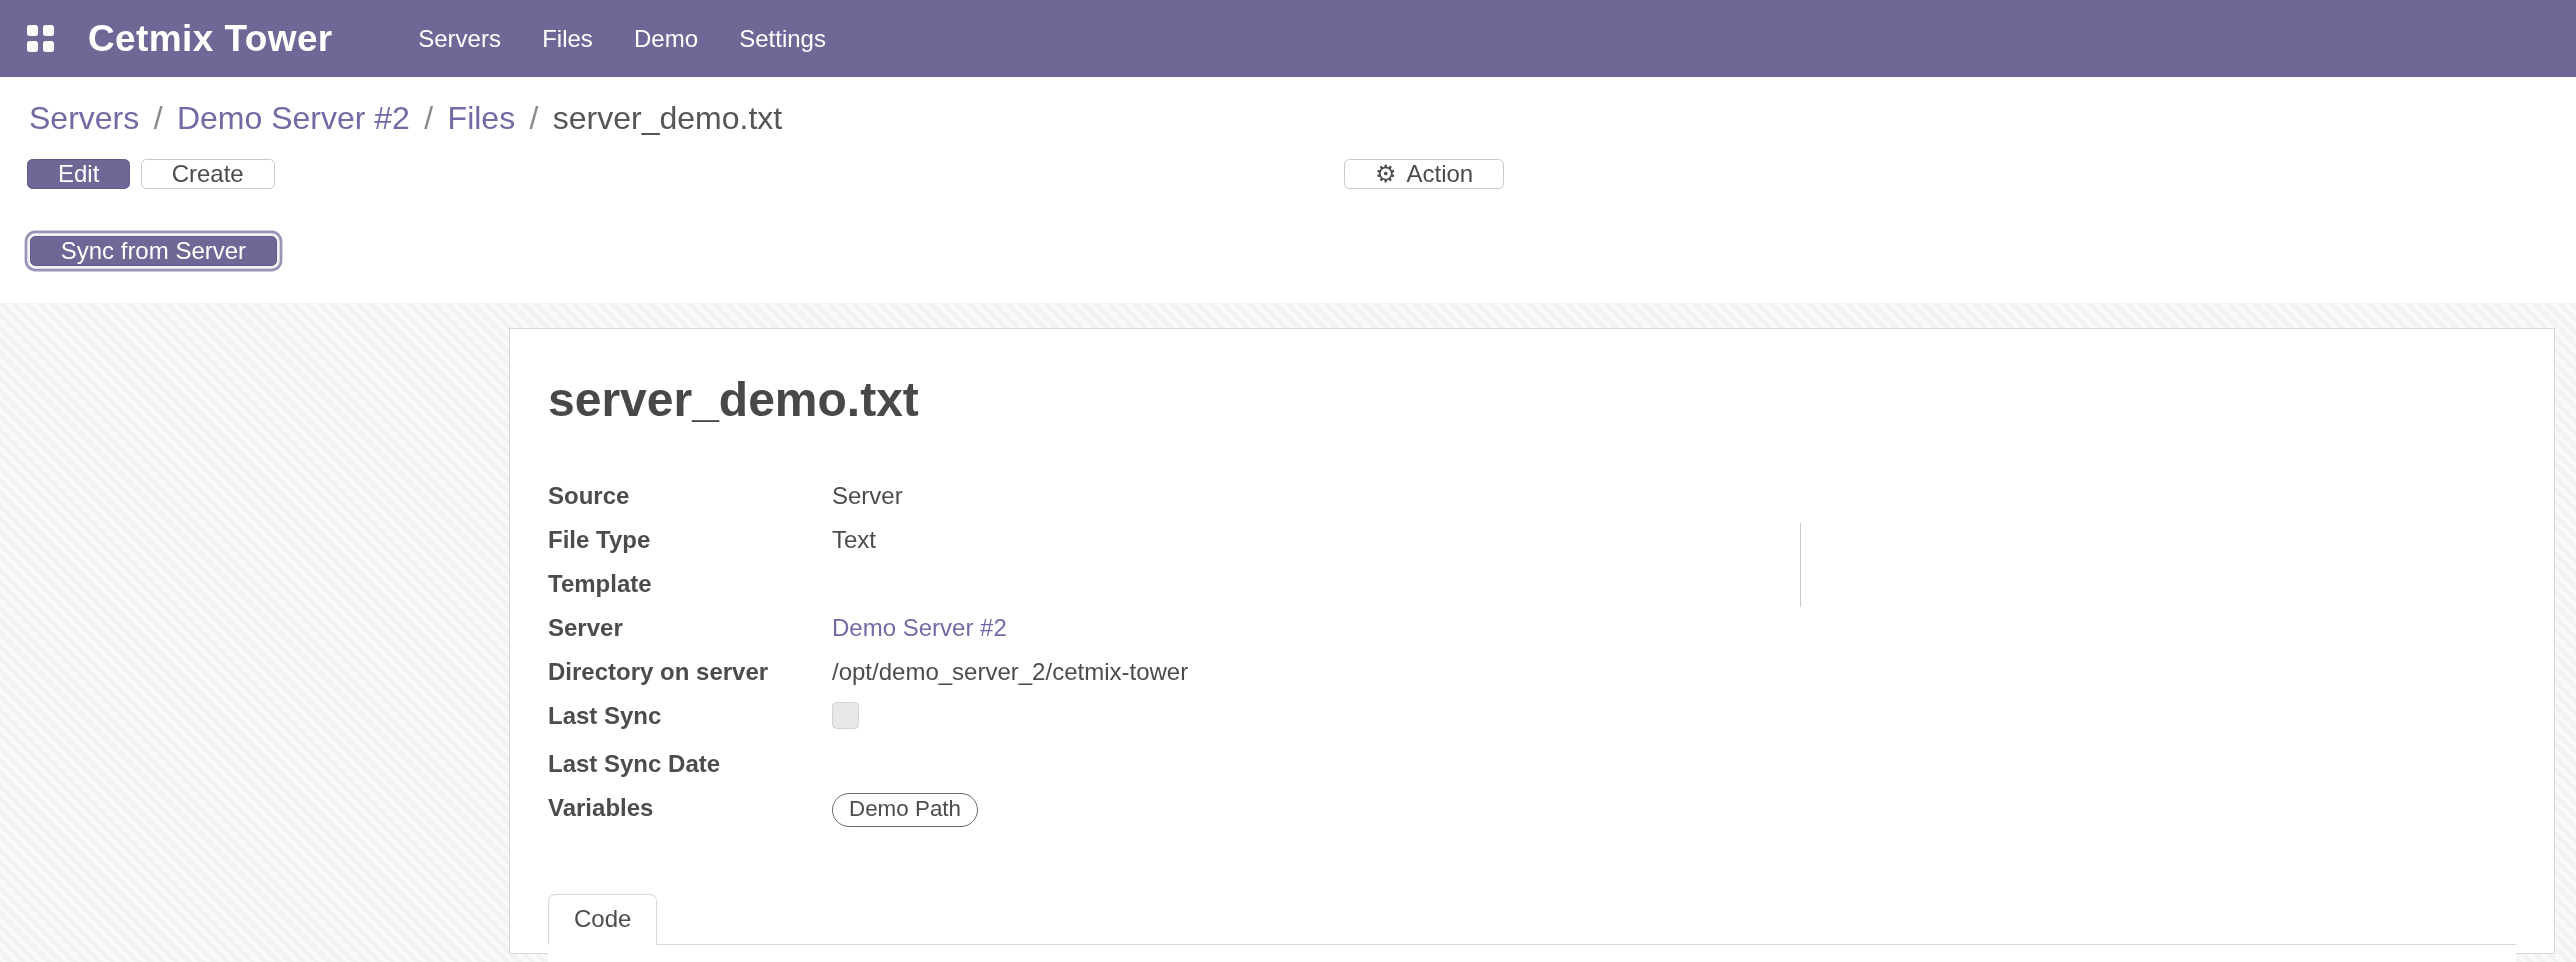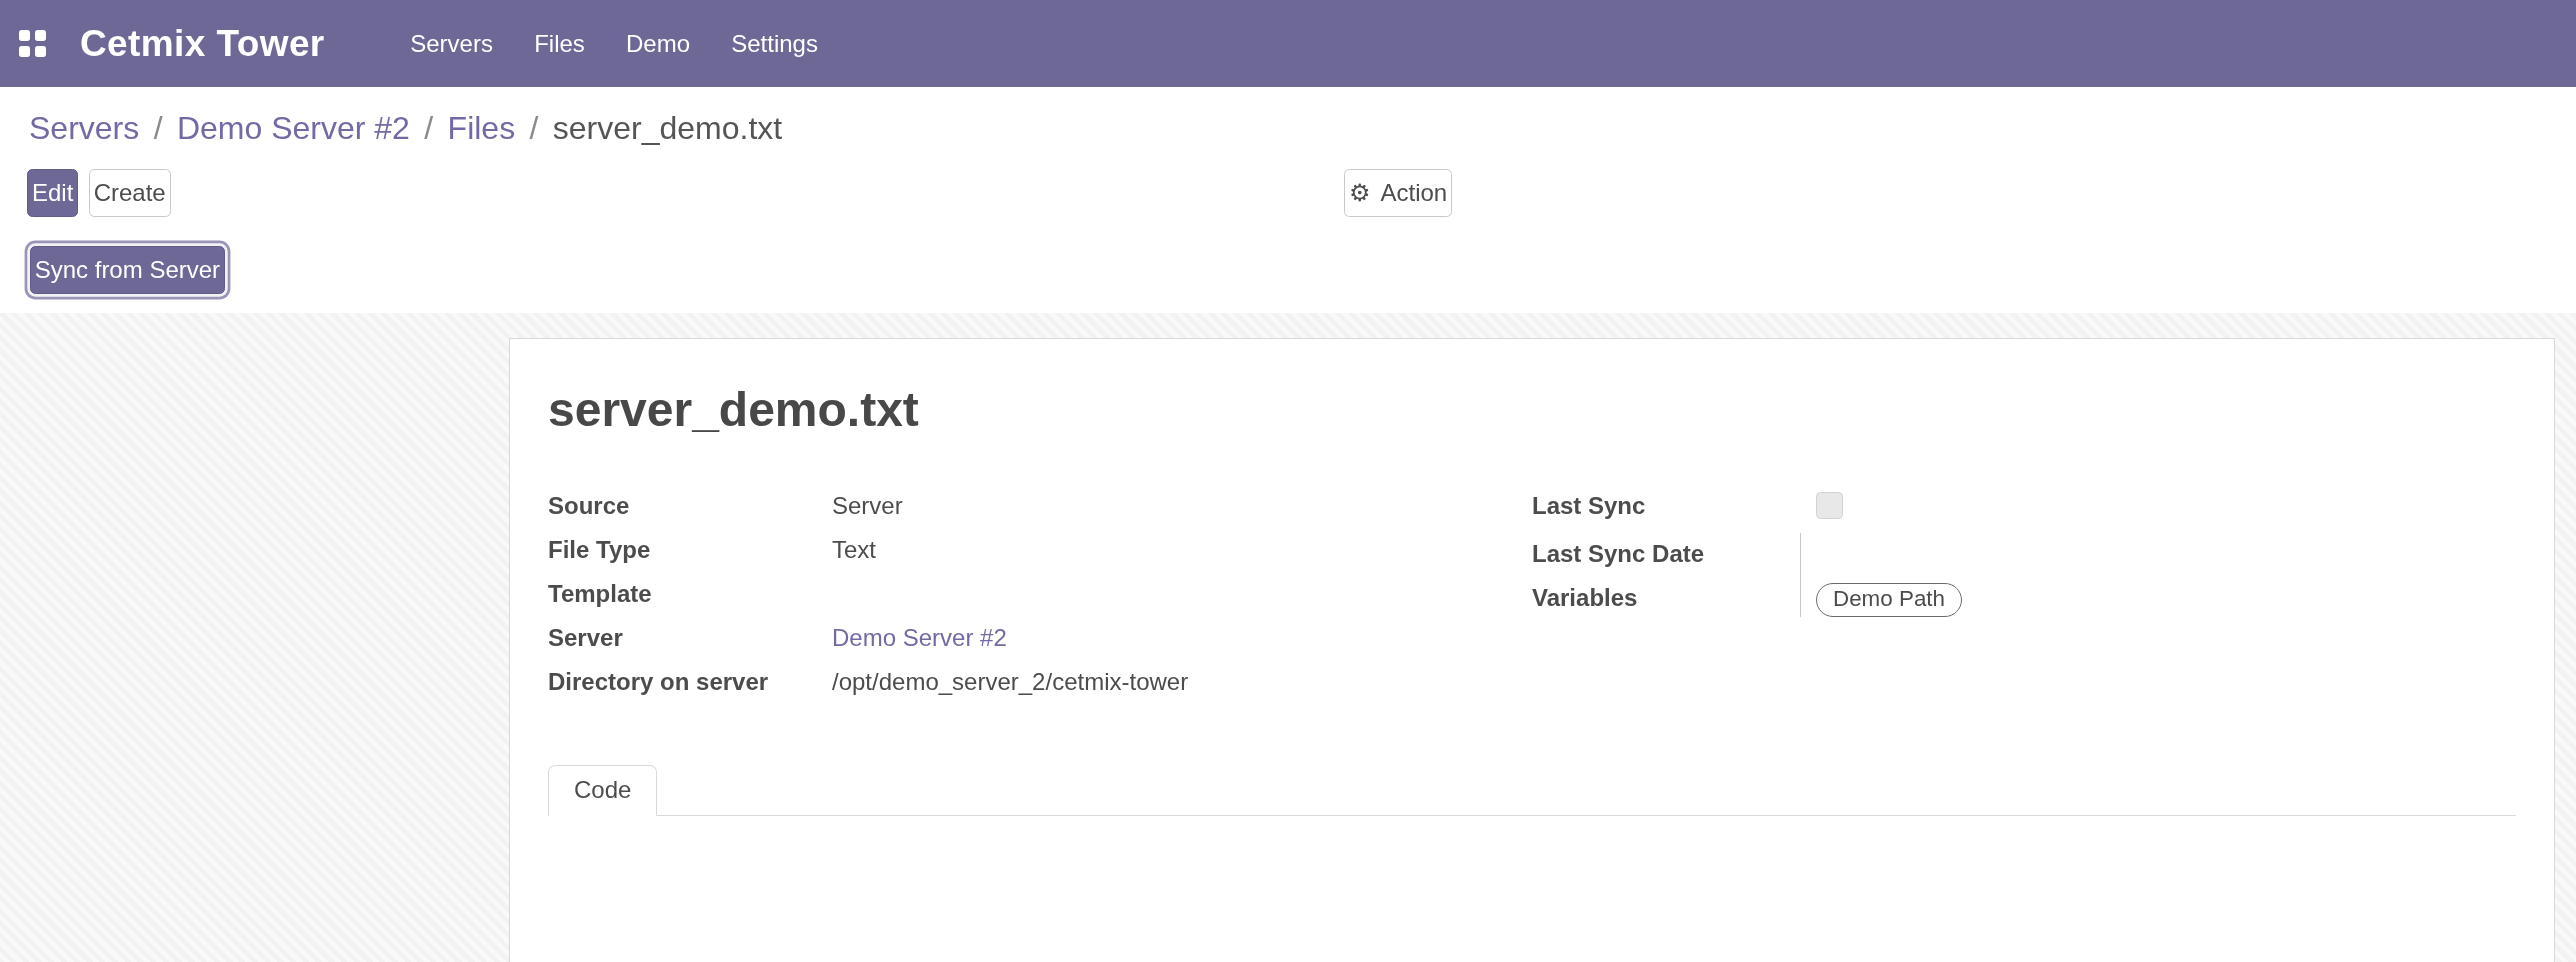--- a/index.html
+++ b/index.html
@@ -7,25 +7,25 @@
   body {
     font-family: "Liberation Sans", sans-serif;
     color: #4c4c4c;
     background: #fff;
     overflow: hidden;
   }
   a { text-decoration: none; }
 
   
   .navbar {
-    height: 87px;
+    height: 77px;
     background: #6e6896;
     display: flex;
     align-items: center;
-    padding-left: 19px;
+    padding-left: 27px;
   }
   .apps-icon {
     width: 27px; height: 27px;
     display: grid;
     grid-template-columns: 1fr 1fr;
     grid-template-rows: 1fr 1fr;
     gap: 5.4px;
     margin-right: 34px;
     cursor: pointer;
   }
@@ -58,22 +58,22 @@
     align-items: center;
     white-space: nowrap;
   }
   .breadcrumb a { color: #7468a5; cursor: pointer; }
   .breadcrumb .sep { color: #8a8a8a; margin: 0 14.4px; }
   .breadcrumb .current { color: #555; }
 
   .btn {
     font-family: inherit;
     font-size: 24px;
-    height: 48px;
-    padding: 0 4px;
+    height: 30px;
+    padding: 0 30px;
     border-radius: 5.4px;
     border: 0.9px solid transparent;
     cursor: pointer;
     white-space: nowrap;
   }
   .btn-primary { background: #6e6896; color: #fff; border-color: #615b8a; }
   .btn-default { background: #fff; color: #4c4c4c; border: 0.9px solid #c9c9c9; }
 
   .btn-row {
     position: relative;
@@ -114,21 +114,21 @@
     border: 0.9px solid #d9d9d9;
     padding: 0 38px;
   }
   .sheet-title {
     margin-top: 43px;
     font-size: 48px;
     font-weight: 700;
     color: #484848;
   }
 
-  .form-groups { display: flex; margin-top: 47px; }
+  .form-groups { display: flex; margin-top: 47px; flex-direction: column; }
   .group { flex: 1 1 50%; min-width: 0; }
   .frow { display: flex; padding: 5.4px 0; min-height: 44px; }
   .frow .flabel {
     flex: 0 0 284px;
     font-weight: 700;
     font-size: 24px;
     line-height: 33px;
     padding-right: 18px;
   }
   .frow .fvalue, .frow .fwidget {

